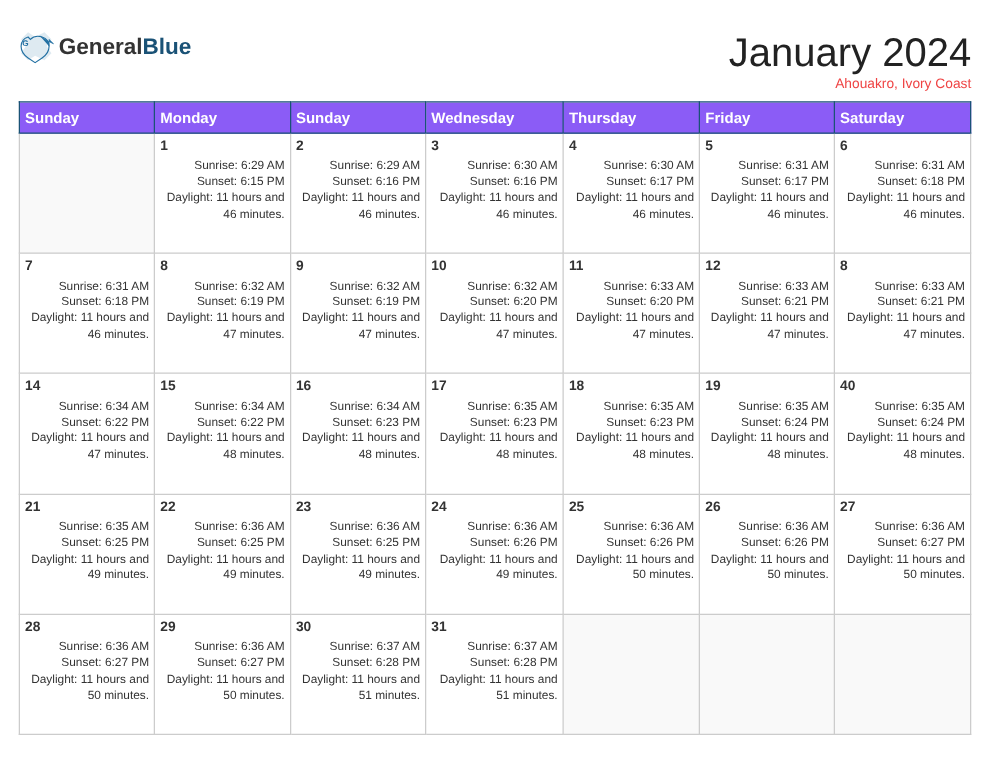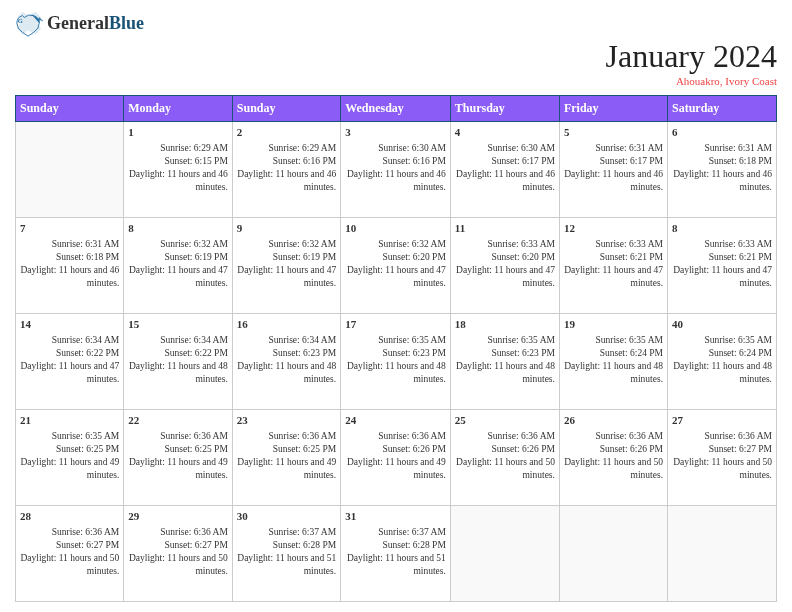--- a/index.html
+++ b/index.html
@@ -6,24 +6,23 @@
     body {
       width: 792px;
       height: 612px;
       font-family: Arial, sans-serif;
       background: #fff;
       overflow: hidden;
     }
     .page {
       width: 792px;
       height: 612px;
-      padding: 10px 15px;
+      padding: 24px 15px;
       display: flex;
       flex-direction: column;
-      font-family: Liberation Serif, serif;
     }
     .header {
       display: flex;
       justify-content: space-between;
       align-items: flex-start;
       margin-bottom: 8px;
     }
     .logo {
       display: flex;
       align-items: center;
@@ -35,21 +34,20 @@
       line-height: 1.1;
     }
     .logo-general { color: #333; }
     .logo-blue { color: #1a5276; }
     .logo-icon {
       width: 28px;
       height: 28px;
     }
     .title-block {
       text-align: right;
-      margin-top: 28px;
     }
     .month-title {
       font-size: 32px;
       font-weight: normal;
       color: #222;
     }
     .subtitle {
       font-size: 11px;
       color: #ef4444;
     }

